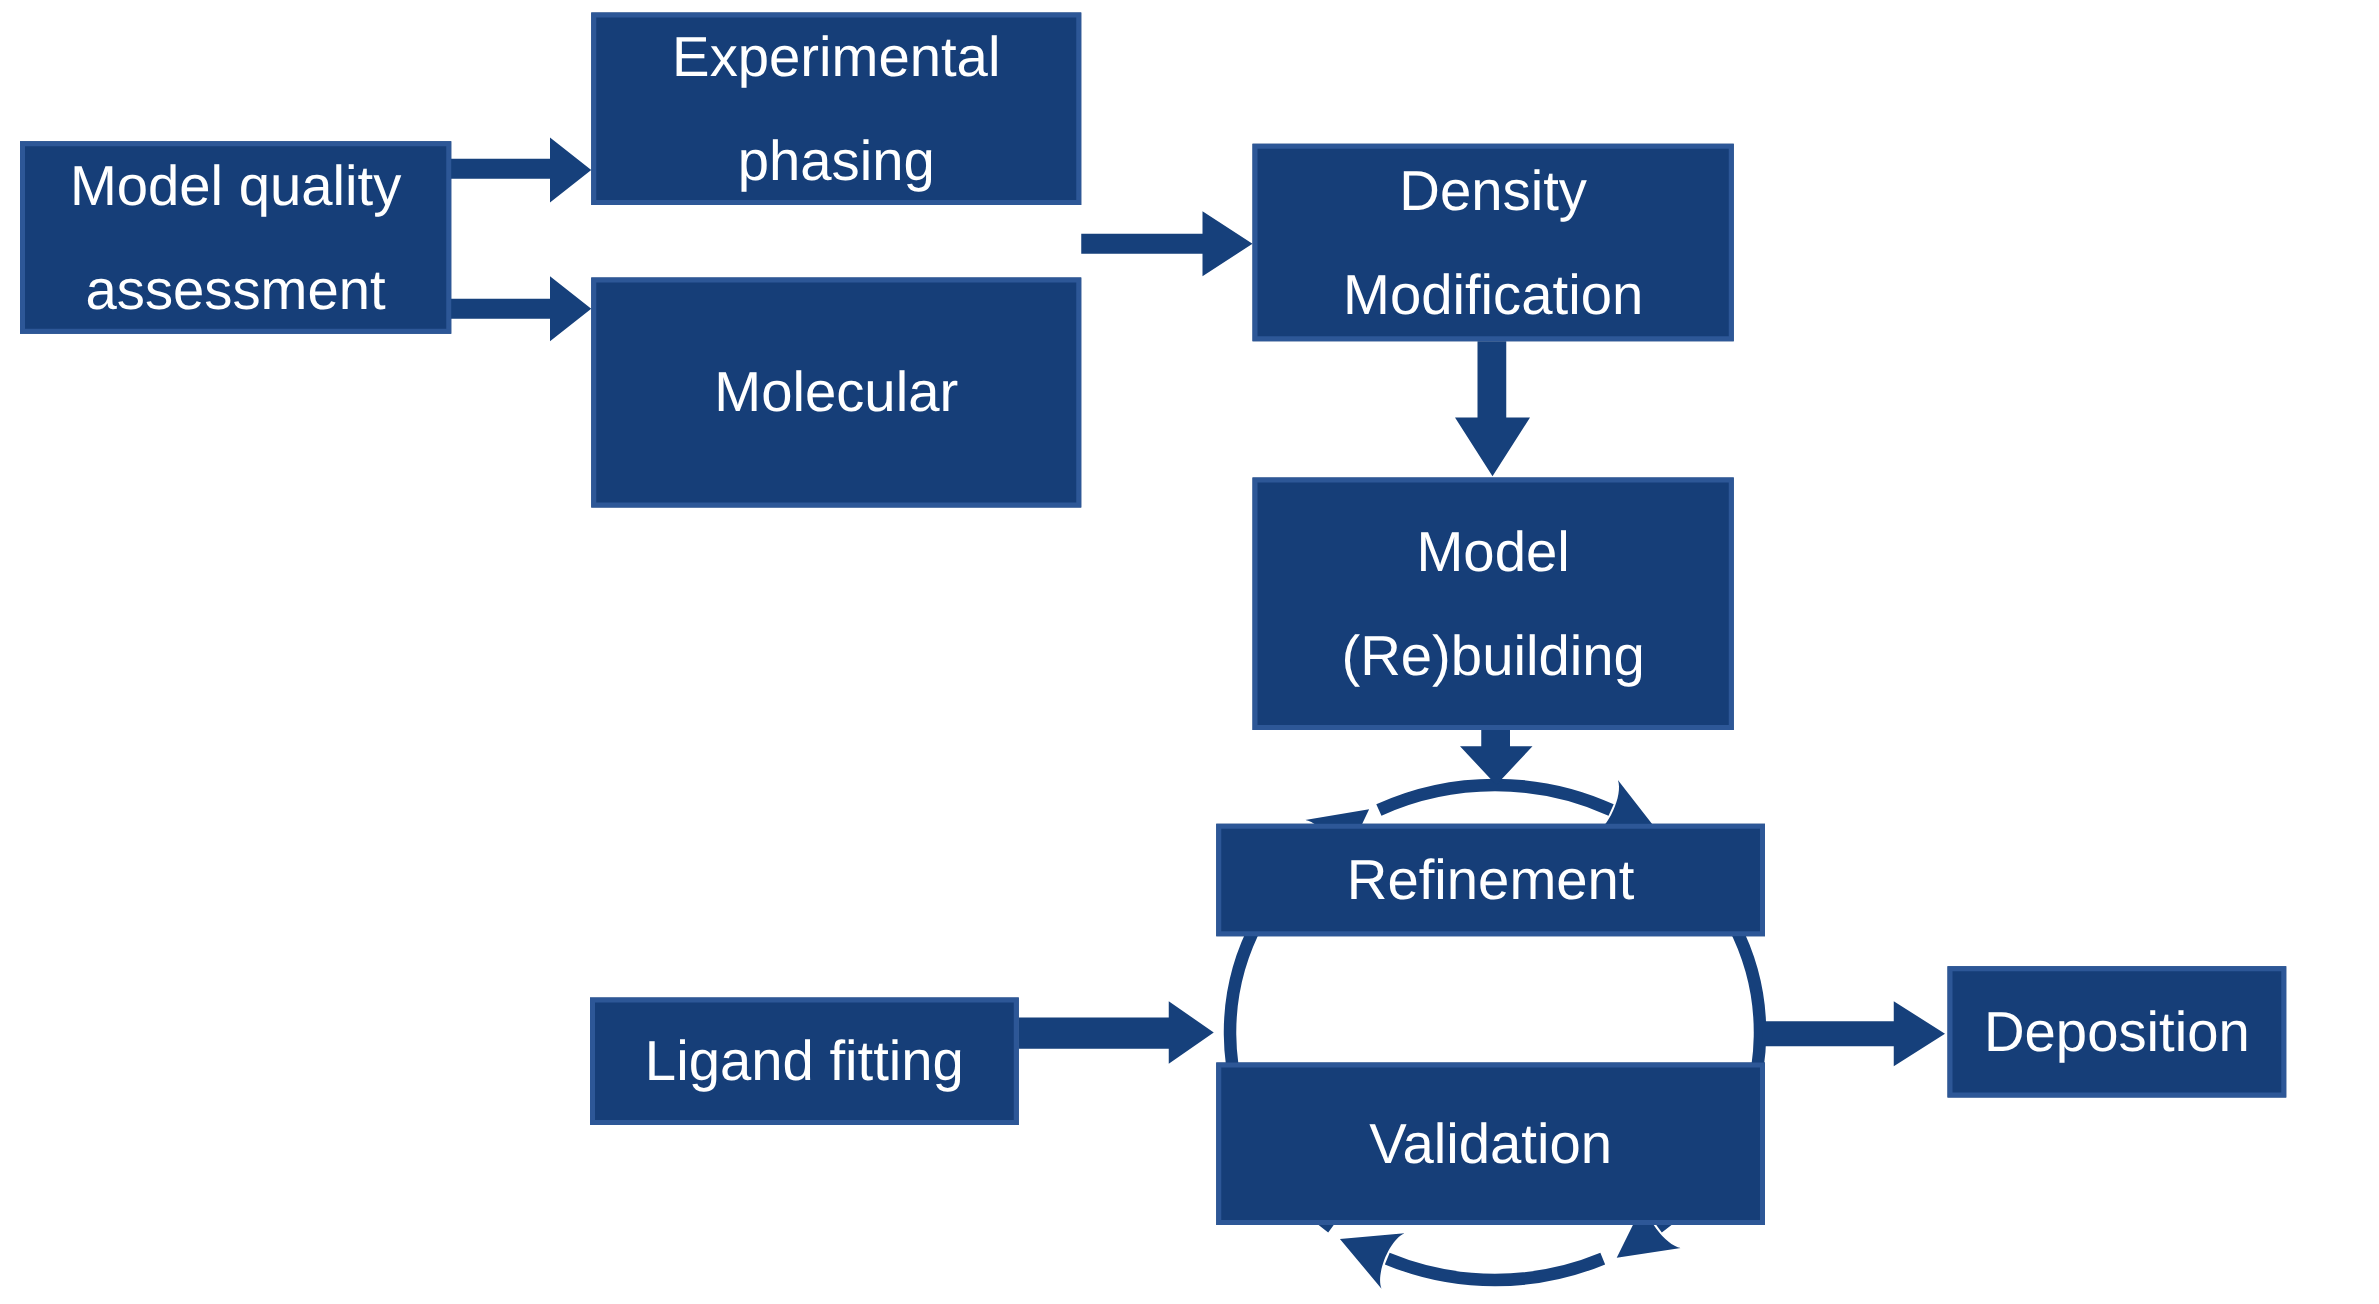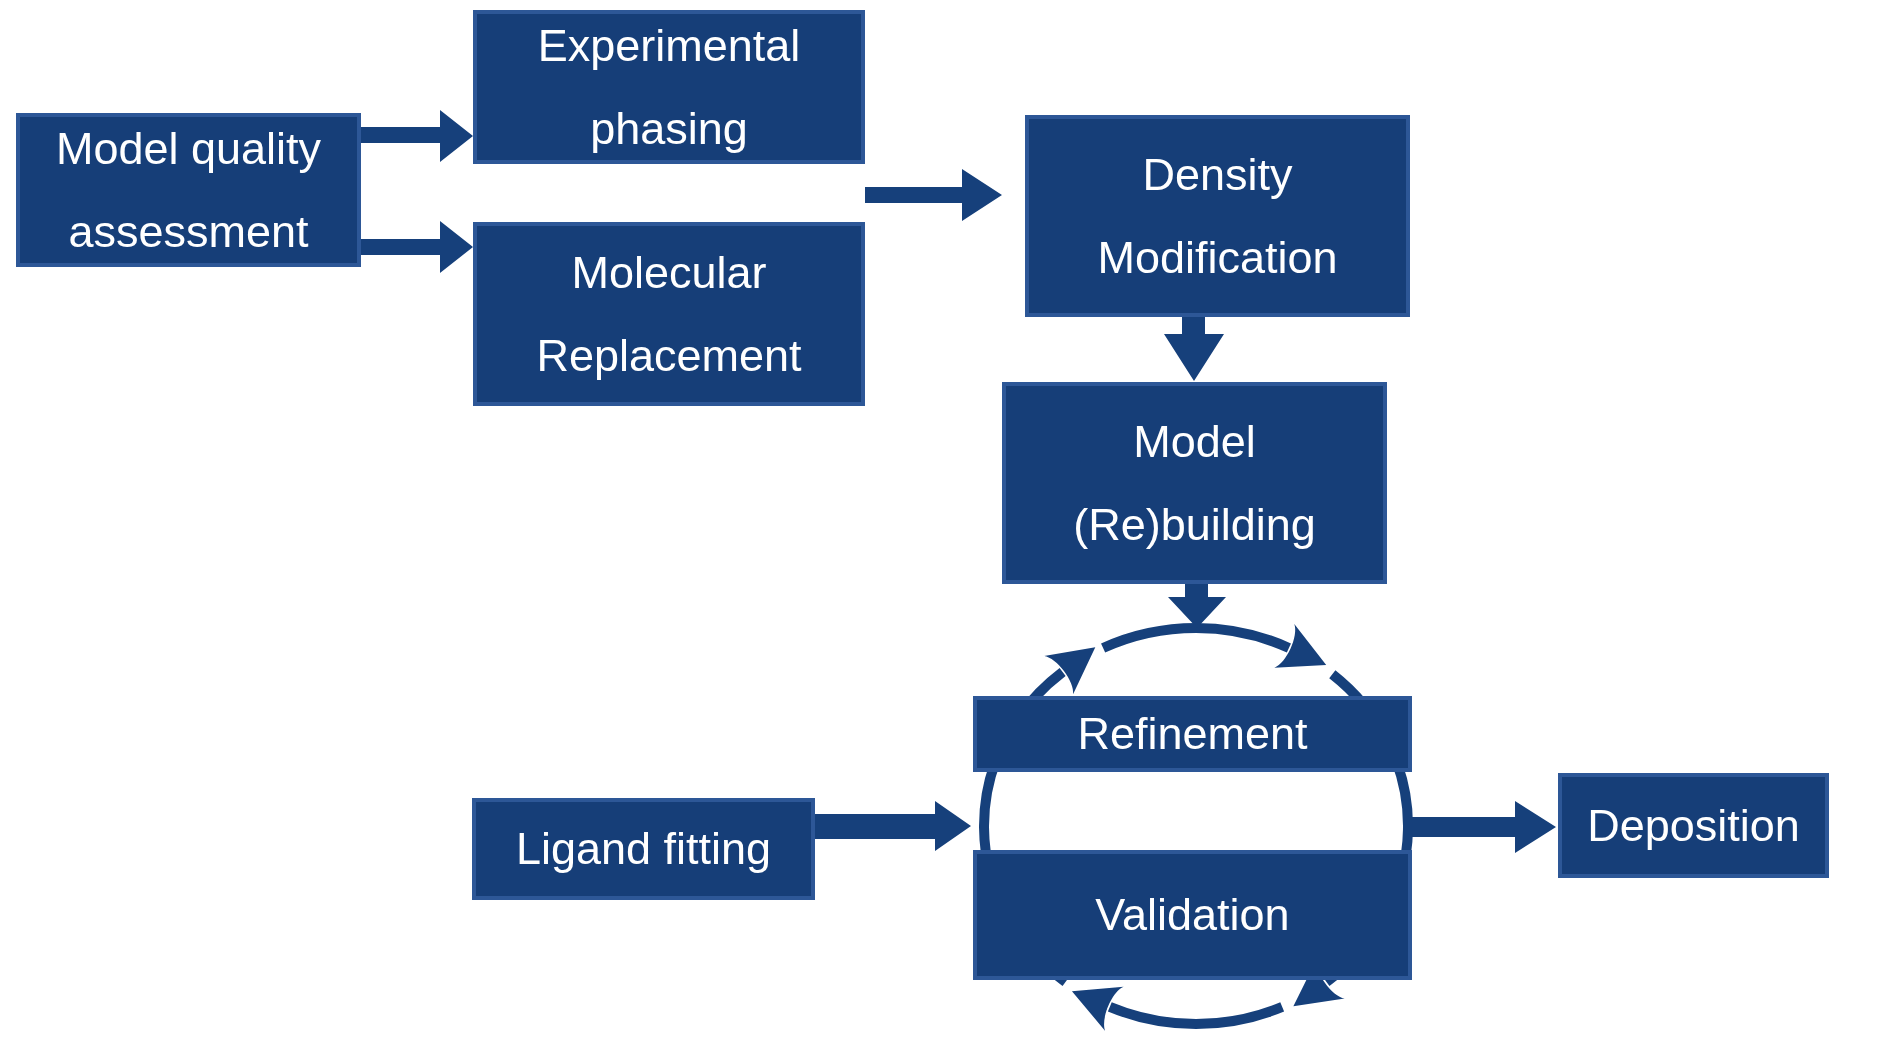--- a/index.html
+++ b/index.html
@@ -79,34 +79,33 @@
     <span>assessment</span>
   </div>
 
   <div class="box" style="left:473px; top:10px; width:392px; height:154px">
     <span>Experimental</span>
     <span>phasing</span>
   </div>
 
   <div class="box" style="left:473px; top:222px; width:392px; height:184px">
     <span>Molecular</span>
-    <span>Replacement</span>
   </div>
 
-  <div class="box" style="left:1025px; top:115px; width:385px; height:202px">
+  <div class="box" style="left:1002px; top:115px; width:385px; height:158px">
     <span>Density</span>
     <span>Modification</span>
   </div>
 
   <div class="box" style="left:1002px; top:382px; width:385px; height:202px">
     <span>Model</span>
     <span>(Re)building</span>
   </div>
 
-  <div class="box" style="left:973px; top:696px; width:439px; height:76px">
+  <div class="box" style="left:973px; top:659px; width:439px; height:90px">
     <span>Refinement</span>
   </div>
 
   <div class="box" style="left:973px; top:850px; width:439px; height:130px">
     <span>Validation</span>
   </div>
 
   <div class="box" style="left:472px; top:798px; width:343px; height:102px">
     <span>Ligand fitting</span>
   </div>

